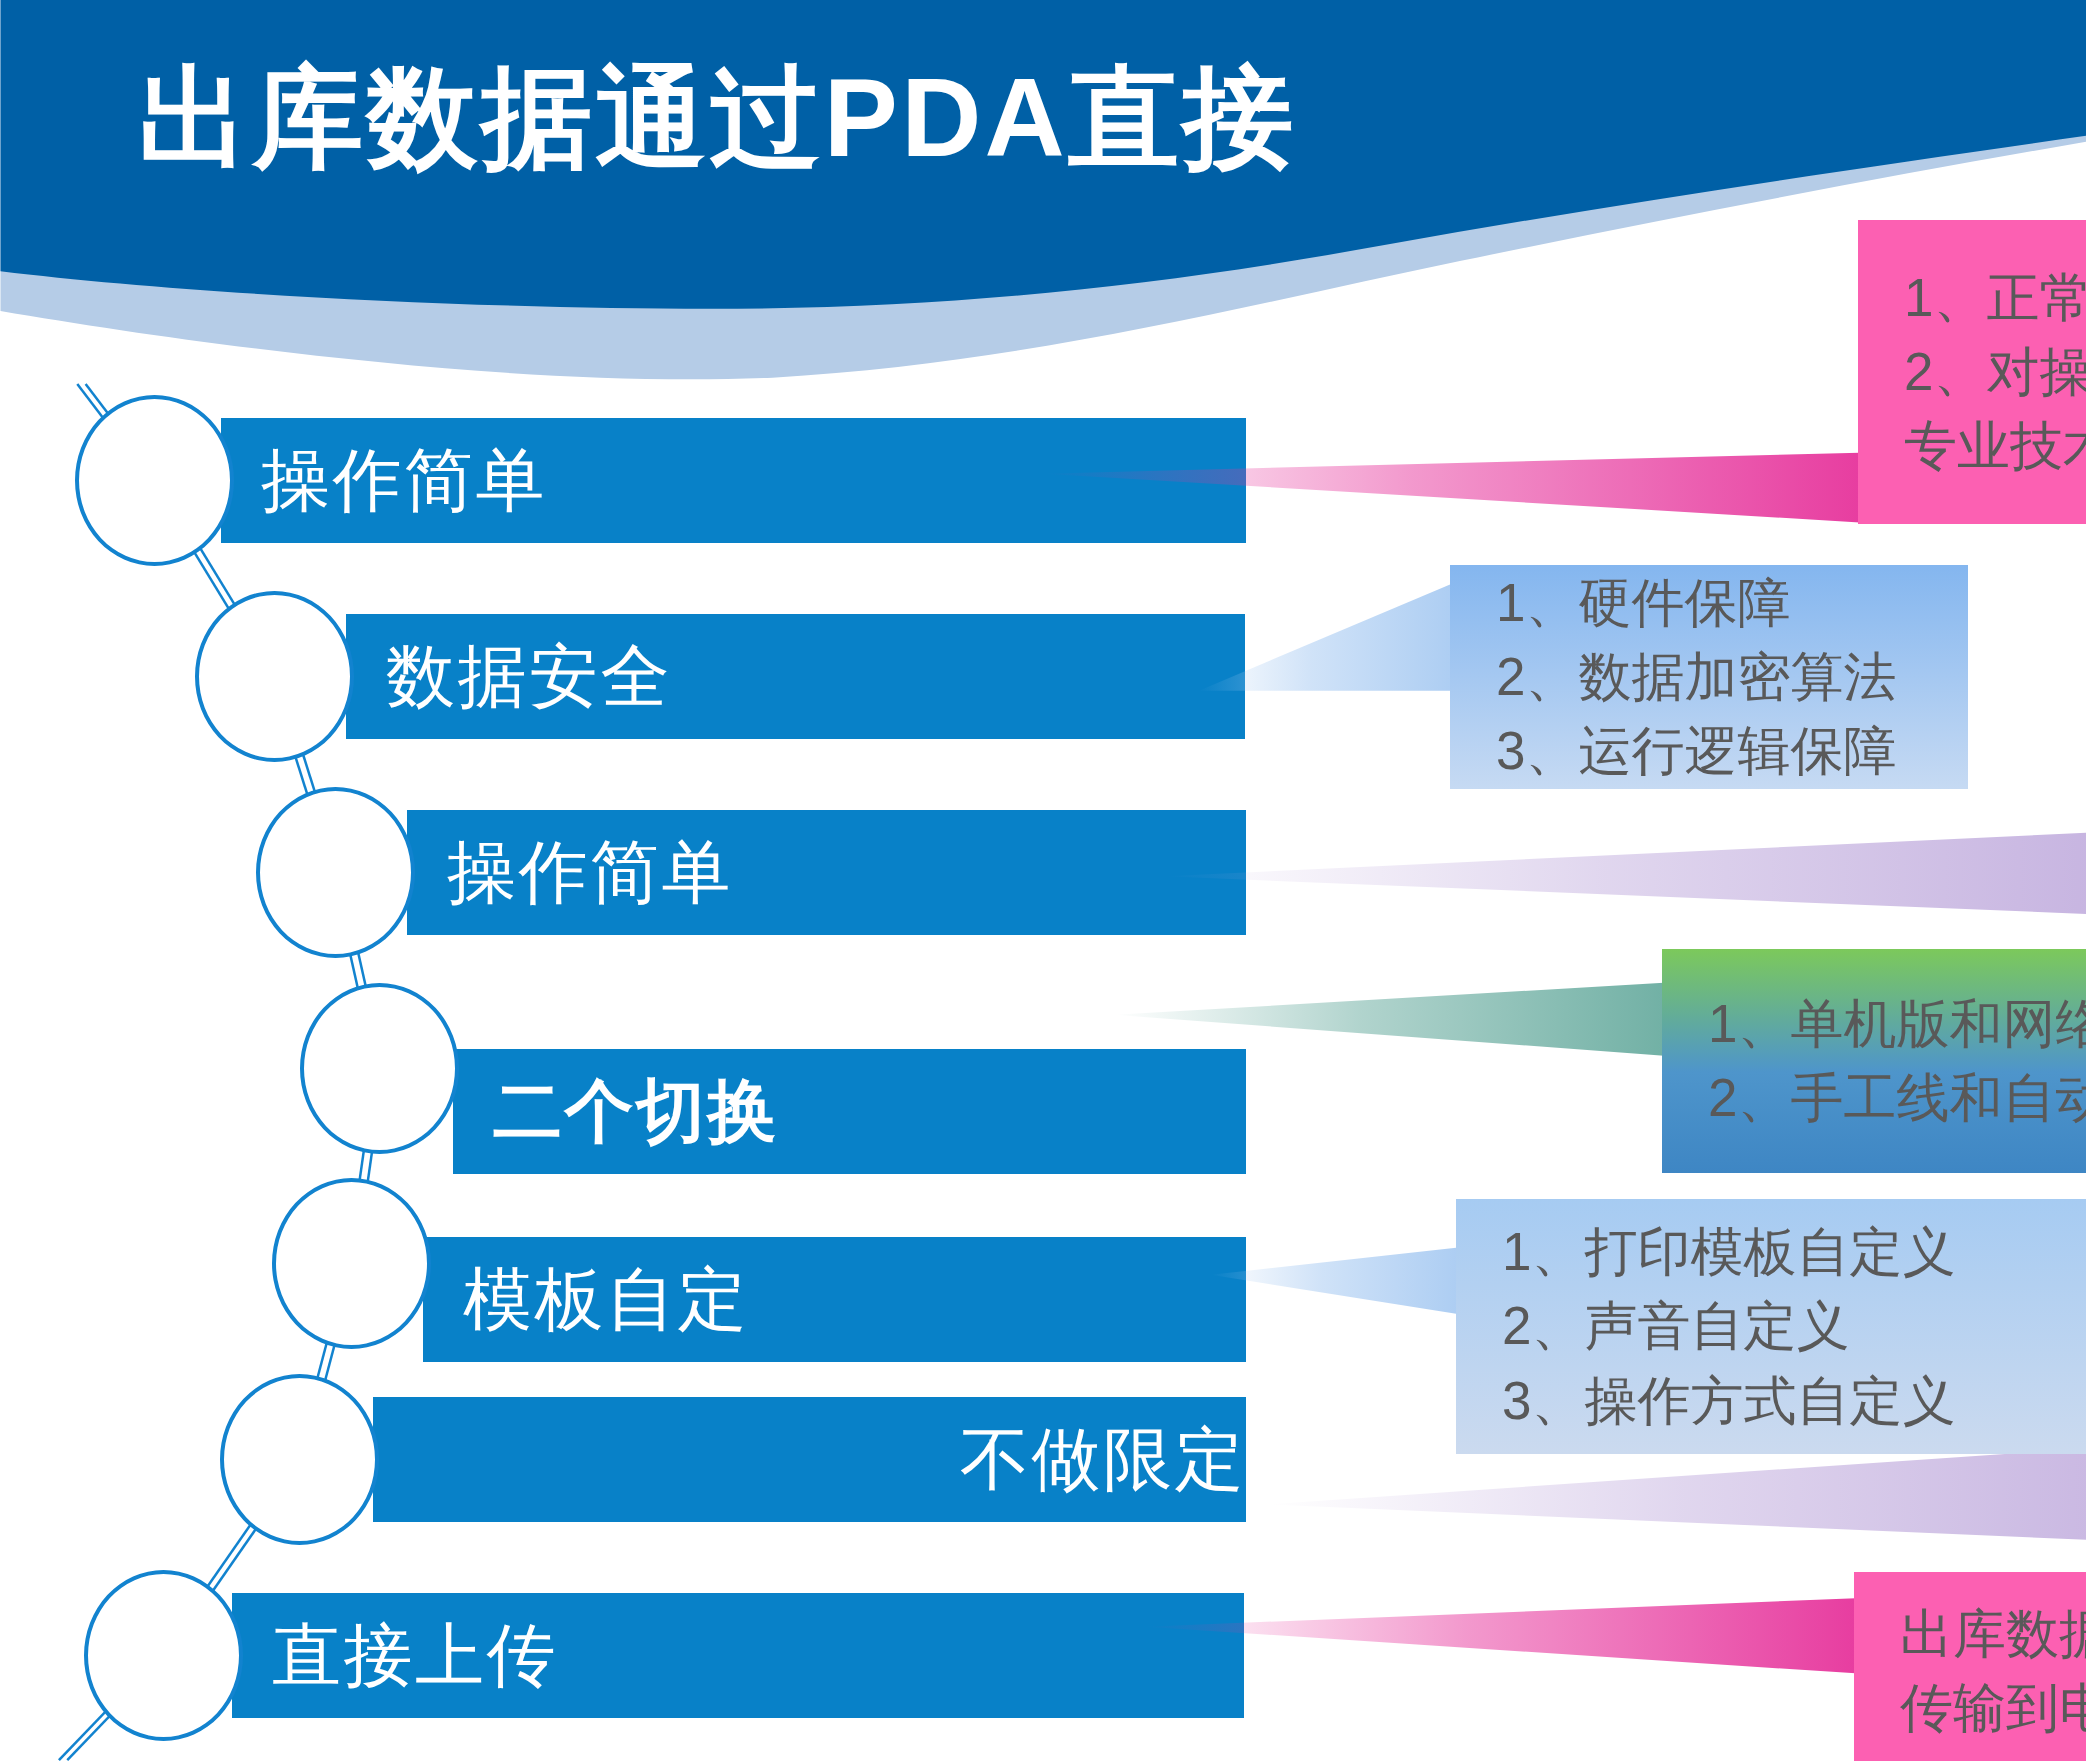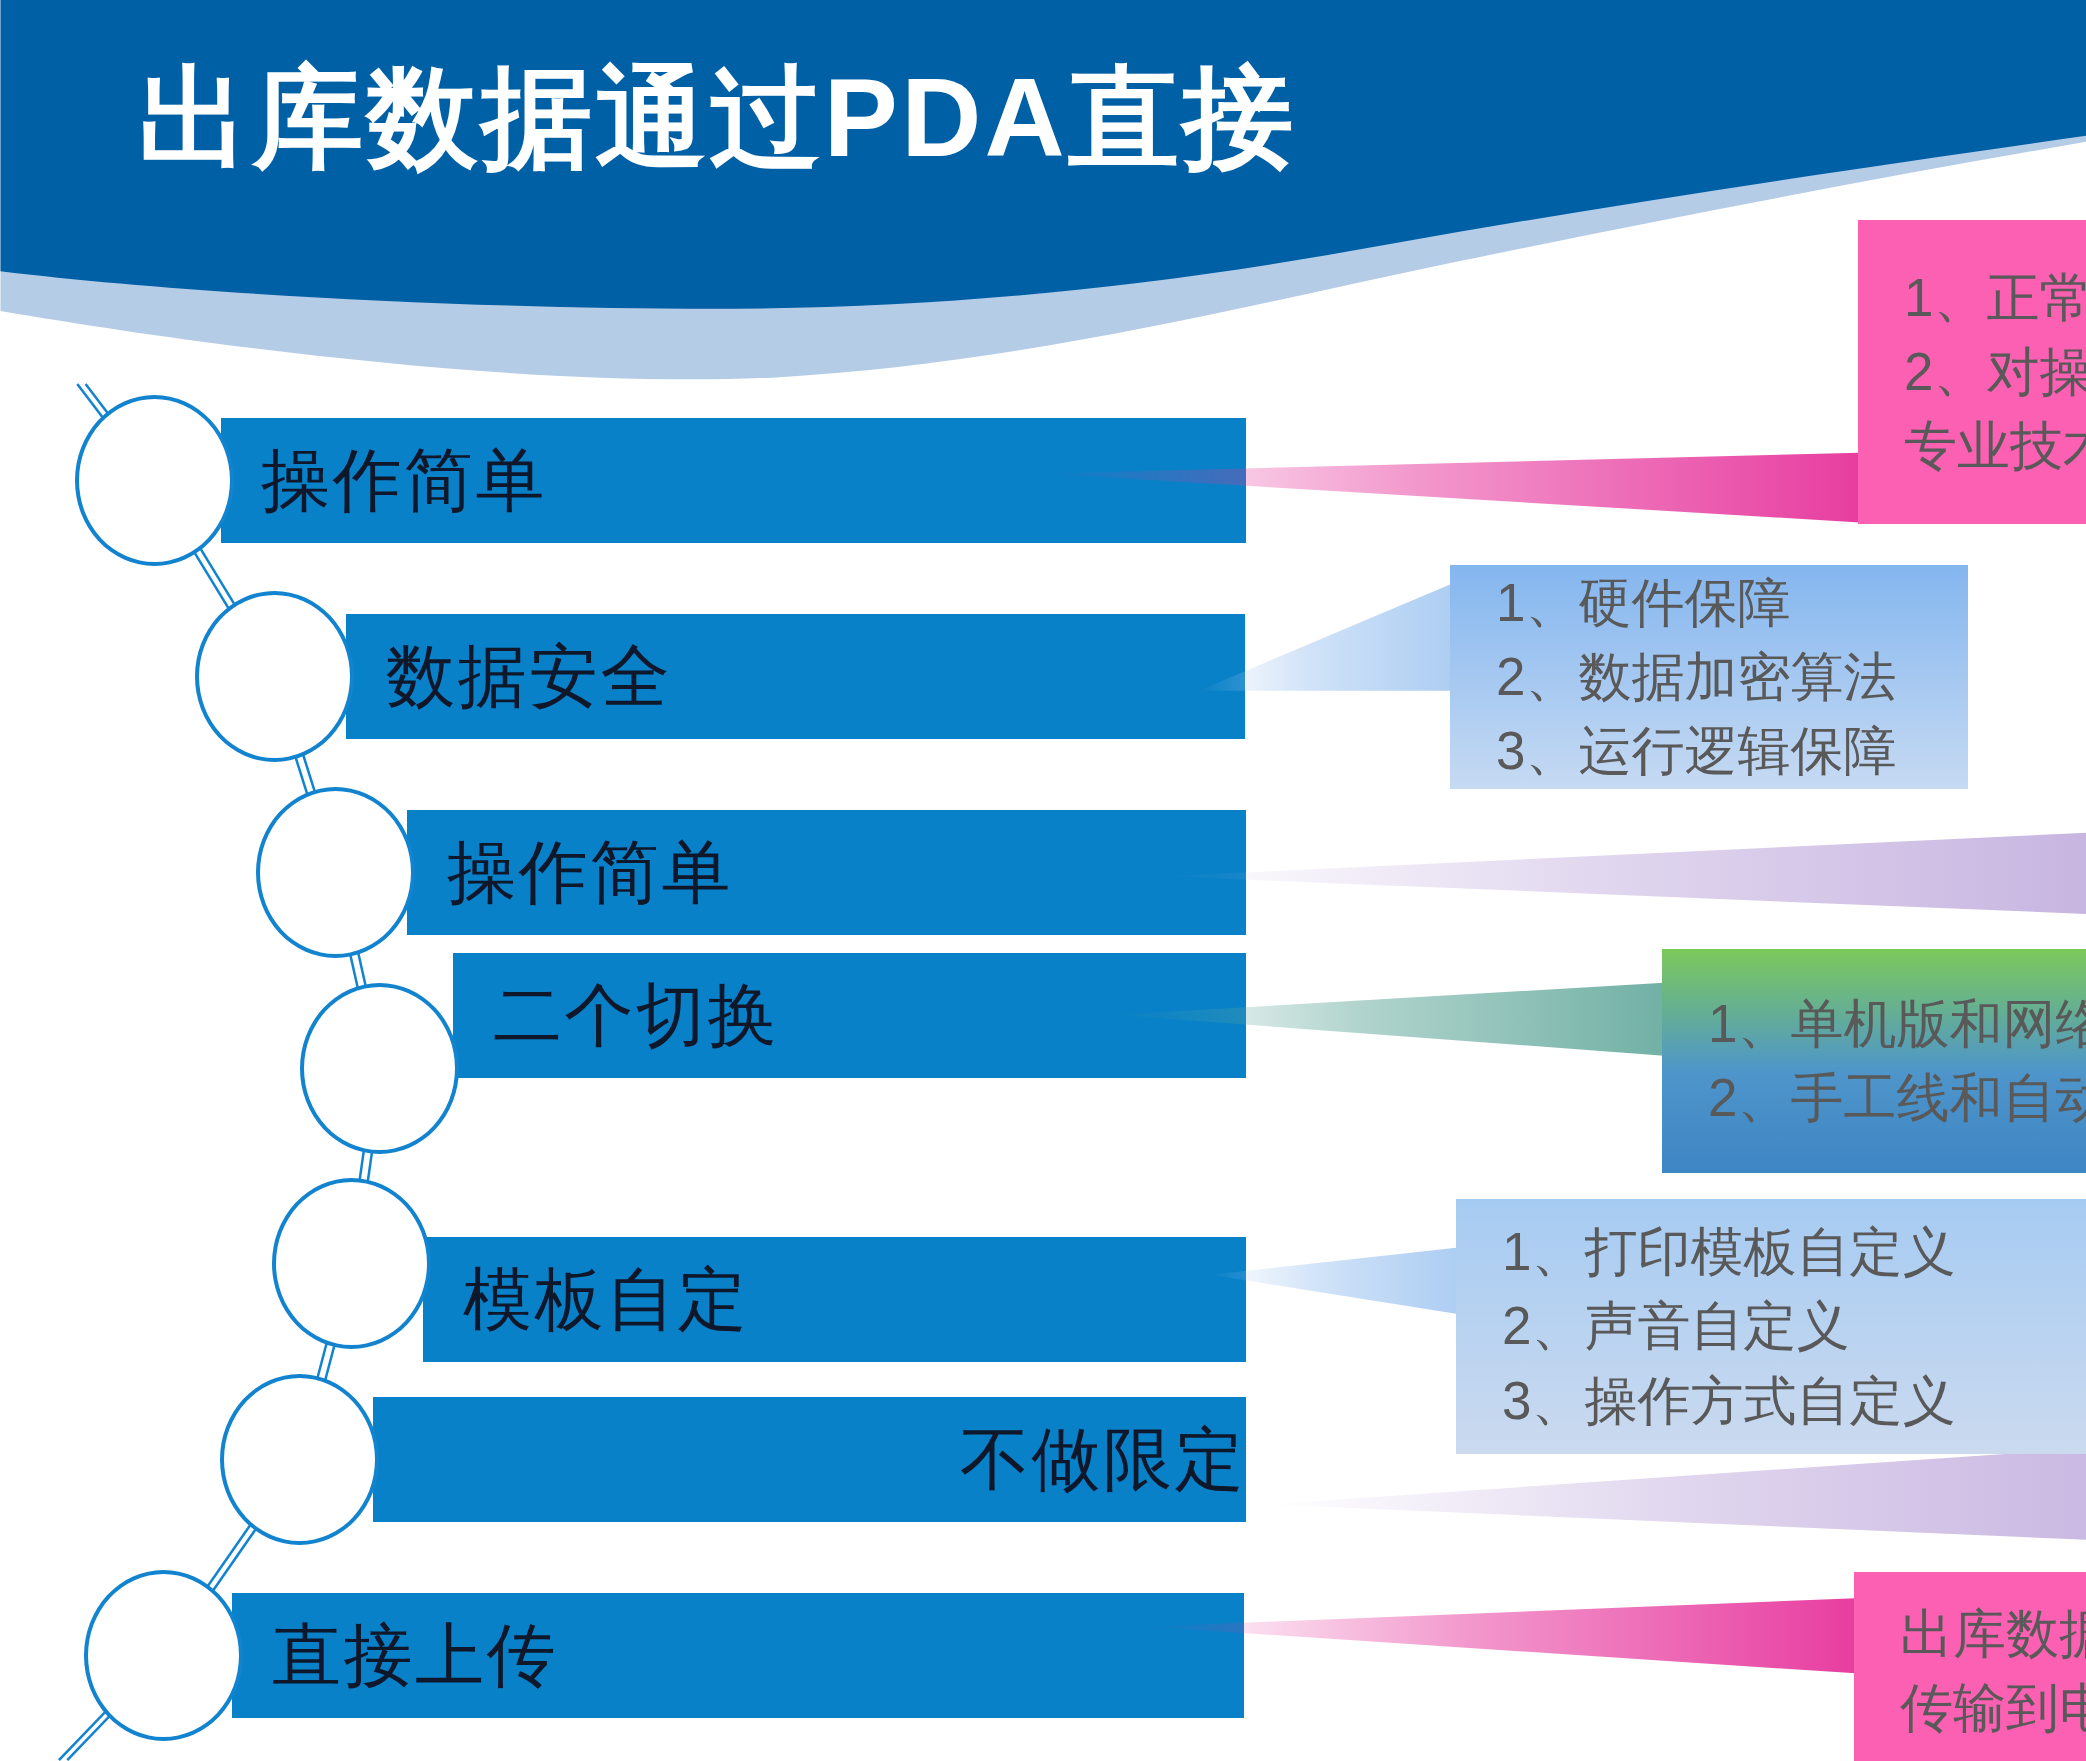--- a/index.html
+++ b/index.html
@@ -4,21 +4,21 @@
 <style>
   html,body{margin:0;padding:0;background:#ffffff;}
   .slide{position:relative;width:3132px;height:1761px;overflow:hidden;background:#ffffff;
          font-family:"Liberation Sans","DejaVu Sans",sans-serif;}
   .layer{position:absolute;left:0;top:0;width:3132px;height:1761px;}
   svg{display:block;}
   .title{position:absolute;left:138px;top:44px;color:#ffffff;font-size:111px;font-weight:bold;
          letter-spacing:3.3px;white-space:nowrap;}
   .bar{position:absolute;height:125px;background:#0881C8;display:flex;align-items:center;
        padding-left:40px;box-sizing:border-box;}
-  .bar-label{color:#0f172a;font-size:69px;letter-spacing:2.5px;white-space:nowrap;}
+  .bar-label{color:#ffffff;font-size:69px;letter-spacing:2.5px;white-space:nowrap;}
   .node{position:absolute;width:159px;height:171px;background:#ffffff;border:4.2px solid #1283CF;
         border-radius:50%;box-sizing:border-box;}
   .callout{position:absolute;box-sizing:border-box;display:flex;flex-direction:column;
            justify-content:center;padding:16.7px 21px 16.7px 46px;color:#595959;font-size:53px;
            line-height:1.4;}
   .callout-text{white-space:pre-line;}
   .c-pink{background:#FC60B2;}
   .c-sky1{background:linear-gradient(180deg,#84B6EF 0%,#C6DAF3 100%);}
   .c-green{background:linear-gradient(180deg,#7CC95B 0%,#4E95CB 55%,#3E86C4 100%);}
   .c-sky2{background:linear-gradient(180deg,#A6CBF2 0%,#CBDAEF 100%);}
@@ -67,21 +67,21 @@
 
   <div class="bar" style="left:221px;top:418px;width:1025px;">
       <span class="bar-label">操作简单</span>
     </div>
   <div class="bar" style="left:346px;top:614px;width:899px;">
       <span class="bar-label">数据安全</span>
     </div>
   <div class="bar" style="left:407px;top:810px;width:839px;">
       <span class="bar-label">操作简单</span>
     </div>
-  <div class="bar" style="left:453px;top:953px;width:793px;">
+  <div class="bar" style="left:453px;top:1049px;width:793px;font-weight:bold;">
       <span class="bar-label">二个切换</span>
     </div>
   <div class="bar" style="left:423px;top:1201px;width:823px;margin-top:36px;">
       <span class="bar-label">模板自定</span>
     </div>
   <div class="bar" style="left:373px;top:1397px;width:873px;justify-content:flex-end;">
       <span class="bar-label">不做限定</span>
     </div>
   <div class="bar" style="left:232px;top:1593px;width:1012px;">
       <span class="bar-label">直接上传</span>

